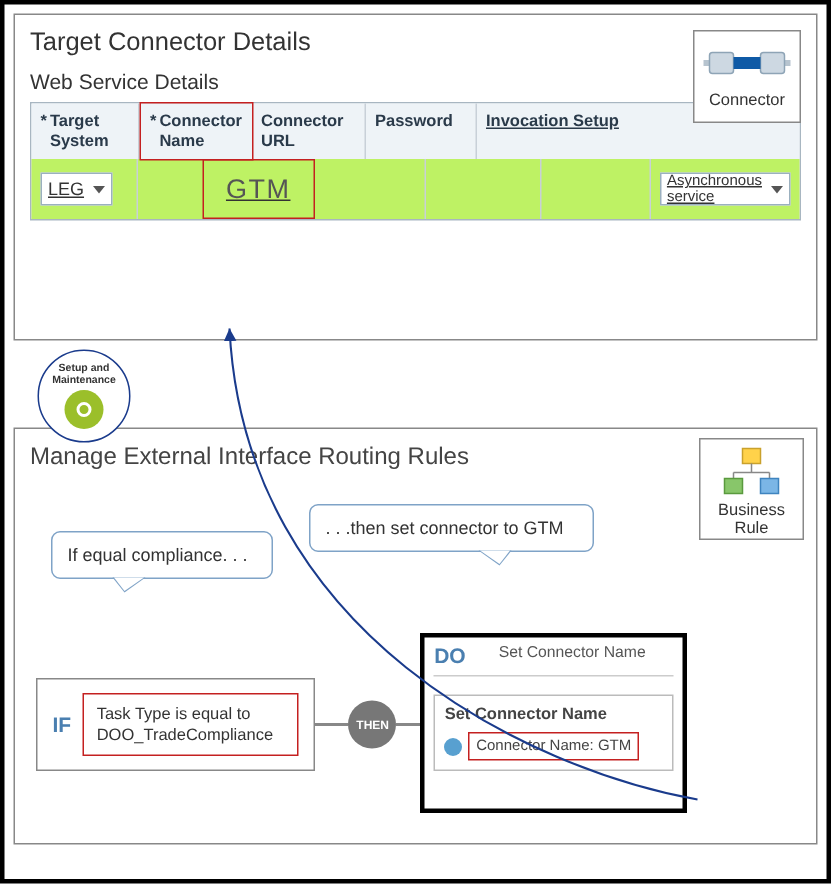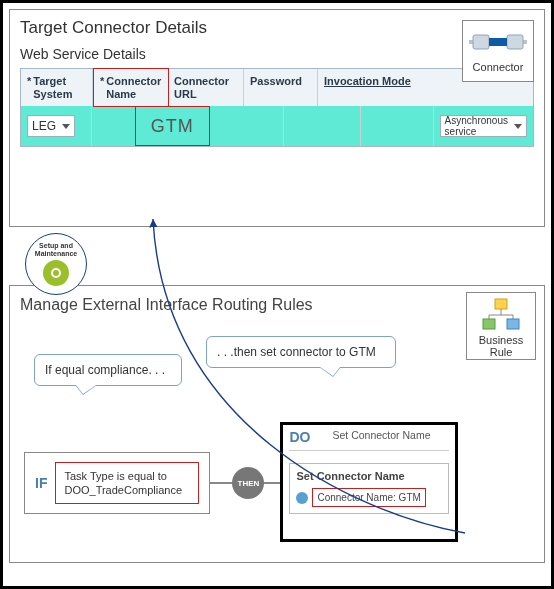--- a/index.html
+++ b/index.html
@@ -30,21 +30,21 @@
 .th.name-th { border: 1.5px solid #c42020; margin: -1px -1px -1px 0; }
 .underline { text-decoration: underline; }
 
 .col-target { width: 72px; }
 .col-name { width: 76px; }
 .col-url { width: 76px; }
 .col-user { width: 78px; }
 .col-pass { width: 74px; }
 .col-mode { flex: 1; }
 
-.trow { display: flex; background: #5eead4; align-items: center; height: 40px; }
+.trow { display: flex; background: #bef264; align-items: center; height: 40px; text-decoration: underline; }
 .td { padding: 4px 6px; border-right: 1px solid #c8d0d8; height: 100%; display: flex; align-items: center; }
 .td:last-child { border-right: none; }
 
 .sel { display: flex; align-items: center; border: 1px solid #9bb0bf; background: #fff; height: 22px; padding: 0 4px; gap: 6px; }
 .sel .tri { border-top-color: #555; }
 
 .name-td { border: 1.5px solid #c42020; height: 100%; display: flex; align-items: center; justify-content: center; margin-left: 43px; }
 .gtm { font-size: 18px; color: #555; letter-spacing: 1px; }
 
 
@@ -126,21 +126,21 @@
           <span class="star">*</span>
           <span>Connector Name</span>
         </div>
         <div class="th col-url">
           <span>Connector URL</span>
         </div>
         <div class="th col-pass">
           <span>Password</span>
         </div>
         <div class="th col-mode">
-          <span class="underline">Invocation Mode</span>
+          <span class="underline">Invocation Setup</span>
         </div>
       </div>
       <div class="trow">
         <div class="td col-target">
           <div class="sel">
             <span>LEG</span>
             <span class="tri"></span>
           </div>
         </div>
         <div class="td col-name name-td">

